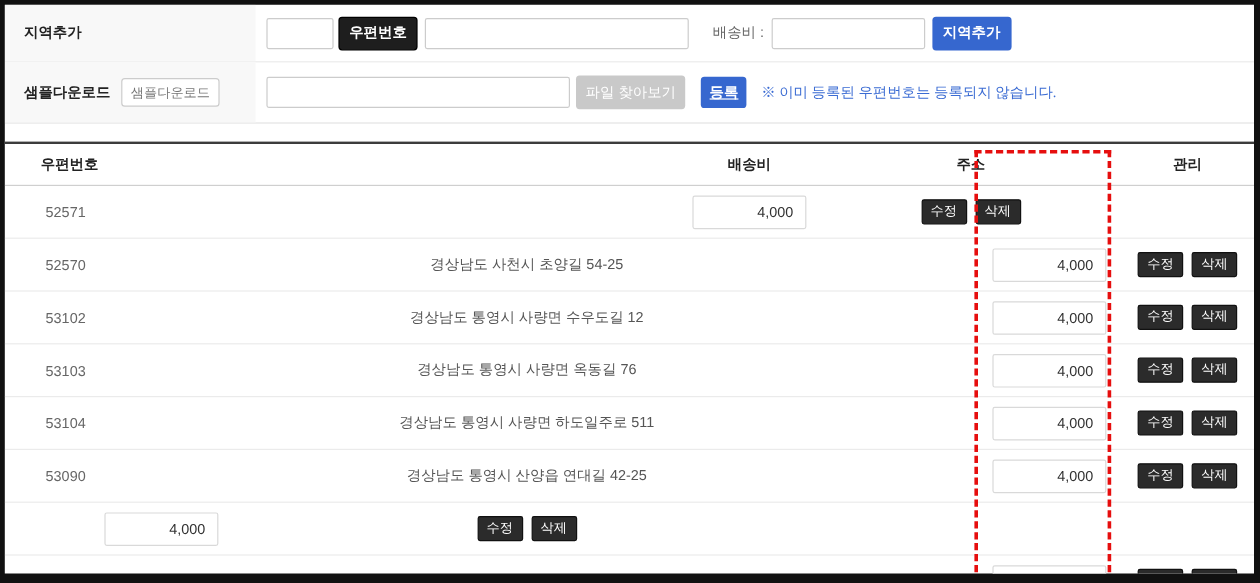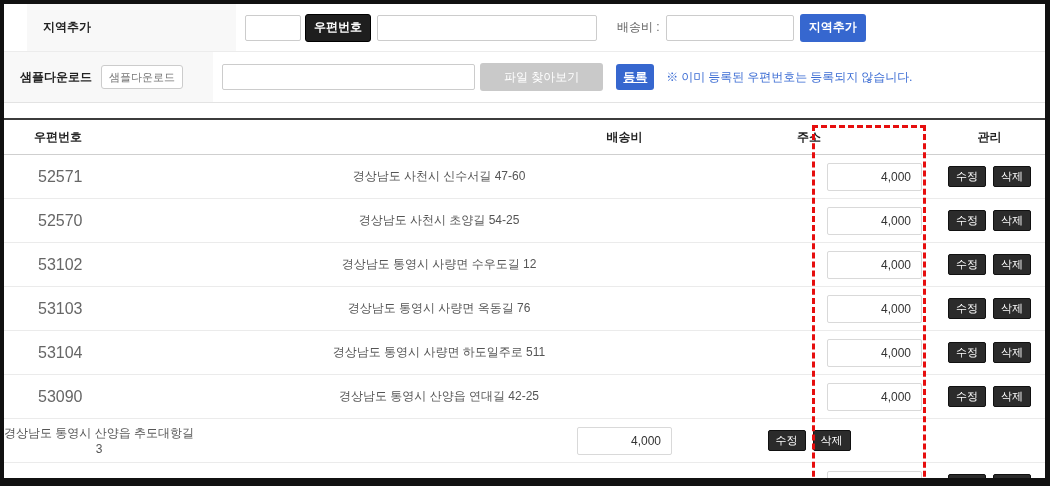--- a/index.html
+++ b/index.html
@@ -4,21 +4,21 @@
 <style>
   * { box-sizing: border-box; margin: 0; padding: 0; }
   body { font-family: "Liberation Sans", "DejaVu Sans", sans-serif; background: #fff; }
   .frame {
     position: relative; width: 1050px; height: 486px;
     border: 4px solid #111; border-bottom-width: 8px; border-right-width: 5px;
     background: #fff; overflow: hidden;
   }
   
   .form-row { display: flex; align-items: center; position: relative; }
-  .form-row-1 { height: 48px; border-bottom: 1px solid #ececec; padding-left: 23px; }
+  .form-row-1 { height: 48px; border-bottom: 1px solid #ececec; }
   .form-row-2 { height: 51px; border-bottom: 1px solid #e3e3e3; }
   .form-label-cell {
     width: 209px; align-self: stretch; background: #f8f8f8;
     display: flex; align-items: center; padding-left: 16px; flex-shrink: 0;
   }
   .form-label { font-size: 12px; font-weight: bold; color: #222; }
   .form-content { display: flex; align-items: center; padding-left: 9px; flex: 1; }
   input.txt {
     height: 26px; border: 1px solid #ccc; background: #fff;
     font-size: 12px; color: #333; padding: 0 6px; border-radius: 2px;
@@ -35,34 +35,34 @@
   }
   .btn-blue {
     background: #3667cf; color: #fff; font-size: 12px; font-weight: bold;
     height: 28px; padding: 0 9px;
   }
   .btn-sample {
     height: 24px; padding: 0 7px; background: #fff; border: 1px solid #ccc;
     color: #777; font-size: 11px; margin-left: 9px; border-radius: 3px;
   }
   .btn-browse {
-    height: 28px; padding: 0 24px; background: #c9c9c9; color: #fff;
+    height: 28px; padding: 0 8px; background: #c9c9c9; color: #fff;
     font-size: 12px; margin-right: 13px;
   }
   .btn-register { height: 26px; padding: 0 7px; margin-right: 12px; text-decoration: underline; }
   .fee-label { font-size: 12px; color: #666; margin: 0 6px 0 20px; white-space: nowrap; }
   .notice { font-size: 12px; color: #3a6bd3; white-space: nowrap; font-family: Liberation Serif, serif; }
   
   .gap { height: 15px; }
   .tbl { border-top: 2px solid #3c3c3c; }
   .trow { display: grid; grid-template-columns: 190px 490px 250px 1fr; align-items: center; }
   .thead { height: 35px; border-bottom: 1px solid #cfcfcf; }
   .thead .c { font-size: 12px; font-weight: bold; color: #222; }
   .tr { height: 44px; border-bottom: 1px solid #ebebeb; }
-  .c1 { padding-left: 30px; font-size: 16px; color: #666; }
+  .c1 { padding-left: 30px; font-size: 12px; color: #666; }
   .tr .c1 { padding-left: 34px; }
   .c2 { text-align: center; font-size: 12px; color: #555; }
   .c3 { display: flex; justify-content: flex-end; align-items: center; }
   .c3 .hd-fee { width: 95px; margin-right: 12px; text-align: center; }
   input.fee-input {
     width: 95px; height: 28px; margin-right: 12px; border: 1px solid #d9d9d9;
     background: #fff; font-size: 12px; color: #333; text-align: right;
     padding-right: 10px; border-radius: 2px; font-family: Liberation Sans, sans-serif;
   }
   .c4 { display: flex; justify-content: center; align-items: center; gap: 7px; }
@@ -116,21 +116,20 @@
       <div class="c c1">우편번호</div>
       <div class="c c3">
           <span class="hd-fee">배송비</span>
         </div>
       <div class="c c2">주소</div>
       <div class="c c4">관리</div>
     </div>
 
     <div class="trow tr">
       <div class="c1">52571</div>
-      <div class="c2">경상남도 사천시 신수서길 47-60</div>
       <div class="c3">
           <input class="fee-input" type="text" value="4,000" style="">
         </div>
       <div class="c4">
         <button class="btn-mini">수정</button>
         <button class="btn-mini">삭제</button>
       </div>
     </div>
 
     <div class="trow tr">
@@ -187,21 +186,20 @@
       <div class="c3">
           <input class="fee-input" type="text" value="4,000" style="">
         </div>
       <div class="c4">
         <button class="btn-mini">수정</button>
         <button class="btn-mini">삭제</button>
       </div>
     </div>
 
     <div class="trow tr">
-      <div class="c2">경상남도 통영시 산양읍 추도대항길 3</div>
       <div class="c3">
           <input class="fee-input" type="text" value="4,000" style="">
         </div>
       <div class="c4">
         <button class="btn-mini">수정</button>
         <button class="btn-mini">삭제</button>
       </div>
     </div>
 
     <div class="trow tr">

